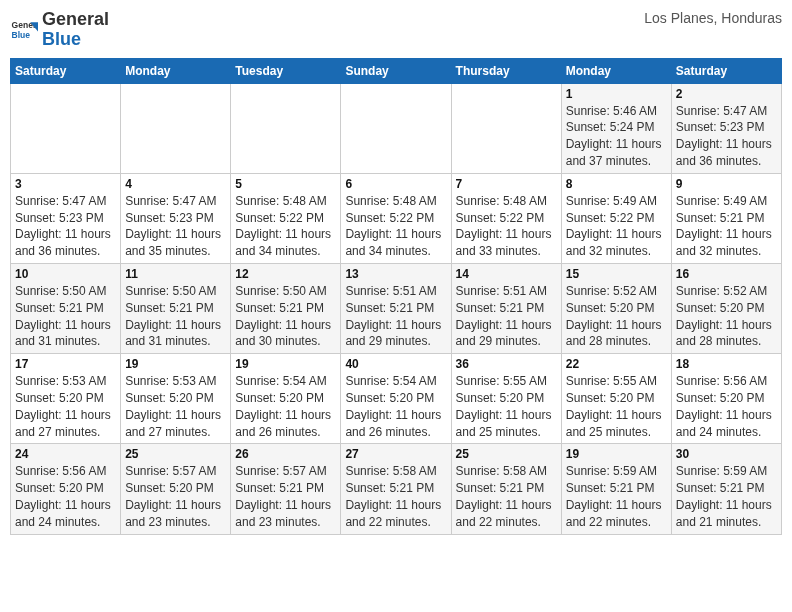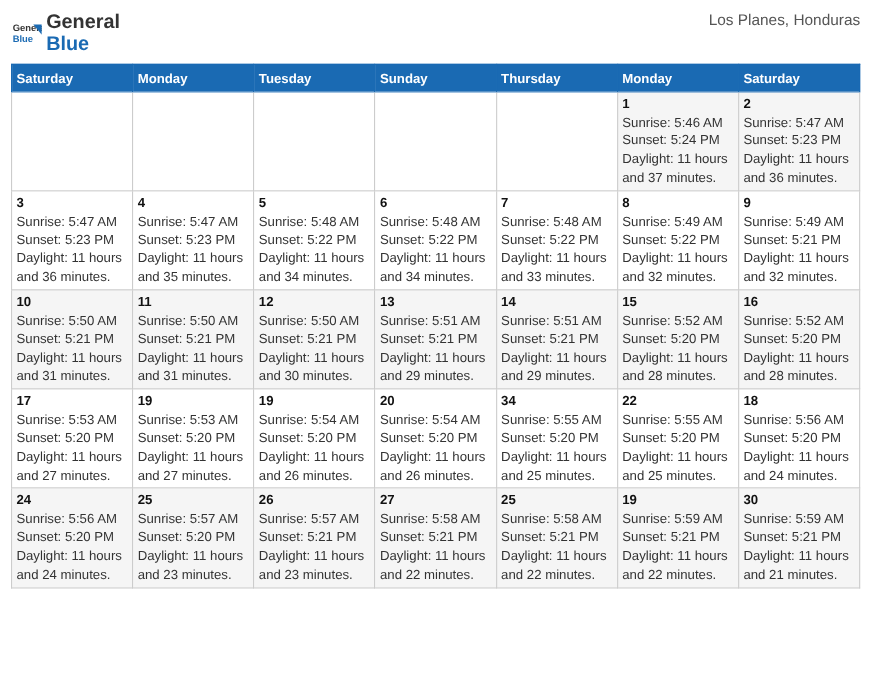--- a/index.html
+++ b/index.html
@@ -201,25 +201,25 @@
         </td>
         <td>
           <div class="day-num">19</div>
           <div class="day-info">Sunrise: 5:53 AM<br>Sunset: 5:20 PM<br>Daylight: 11 hours<br>and 27 minutes.</div>
         </td>
         <td>
           <div class="day-num">19</div>
           <div class="day-info">Sunrise: 5:54 AM<br>Sunset: 5:20 PM<br>Daylight: 11 hours<br>and 26 minutes.</div>
         </td>
         <td>
-          <div class="day-num">20</div>
+          <div class="day-num">40</div>
           <div class="day-info">Sunrise: 5:54 AM<br>Sunset: 5:20 PM<br>Daylight: 11 hours<br>and 26 minutes.</div>
         </td>
         <td>
-          <div class="day-num">34</div>
+          <div class="day-num">36</div>
           <div class="day-info">Sunrise: 5:55 AM<br>Sunset: 5:20 PM<br>Daylight: 11 hours<br>and 25 minutes.</div>
         </td>
         <td>
           <div class="day-num">22</div>
           <div class="day-info">Sunrise: 5:55 AM<br>Sunset: 5:20 PM<br>Daylight: 11 hours<br>and 25 minutes.</div>
         </td>
         <td>
           <div class="day-num">18</div>
           <div class="day-info">Sunrise: 5:56 AM<br>Sunset: 5:20 PM<br>Daylight: 11 hours<br>and 24 minutes.</div>
         </td>

